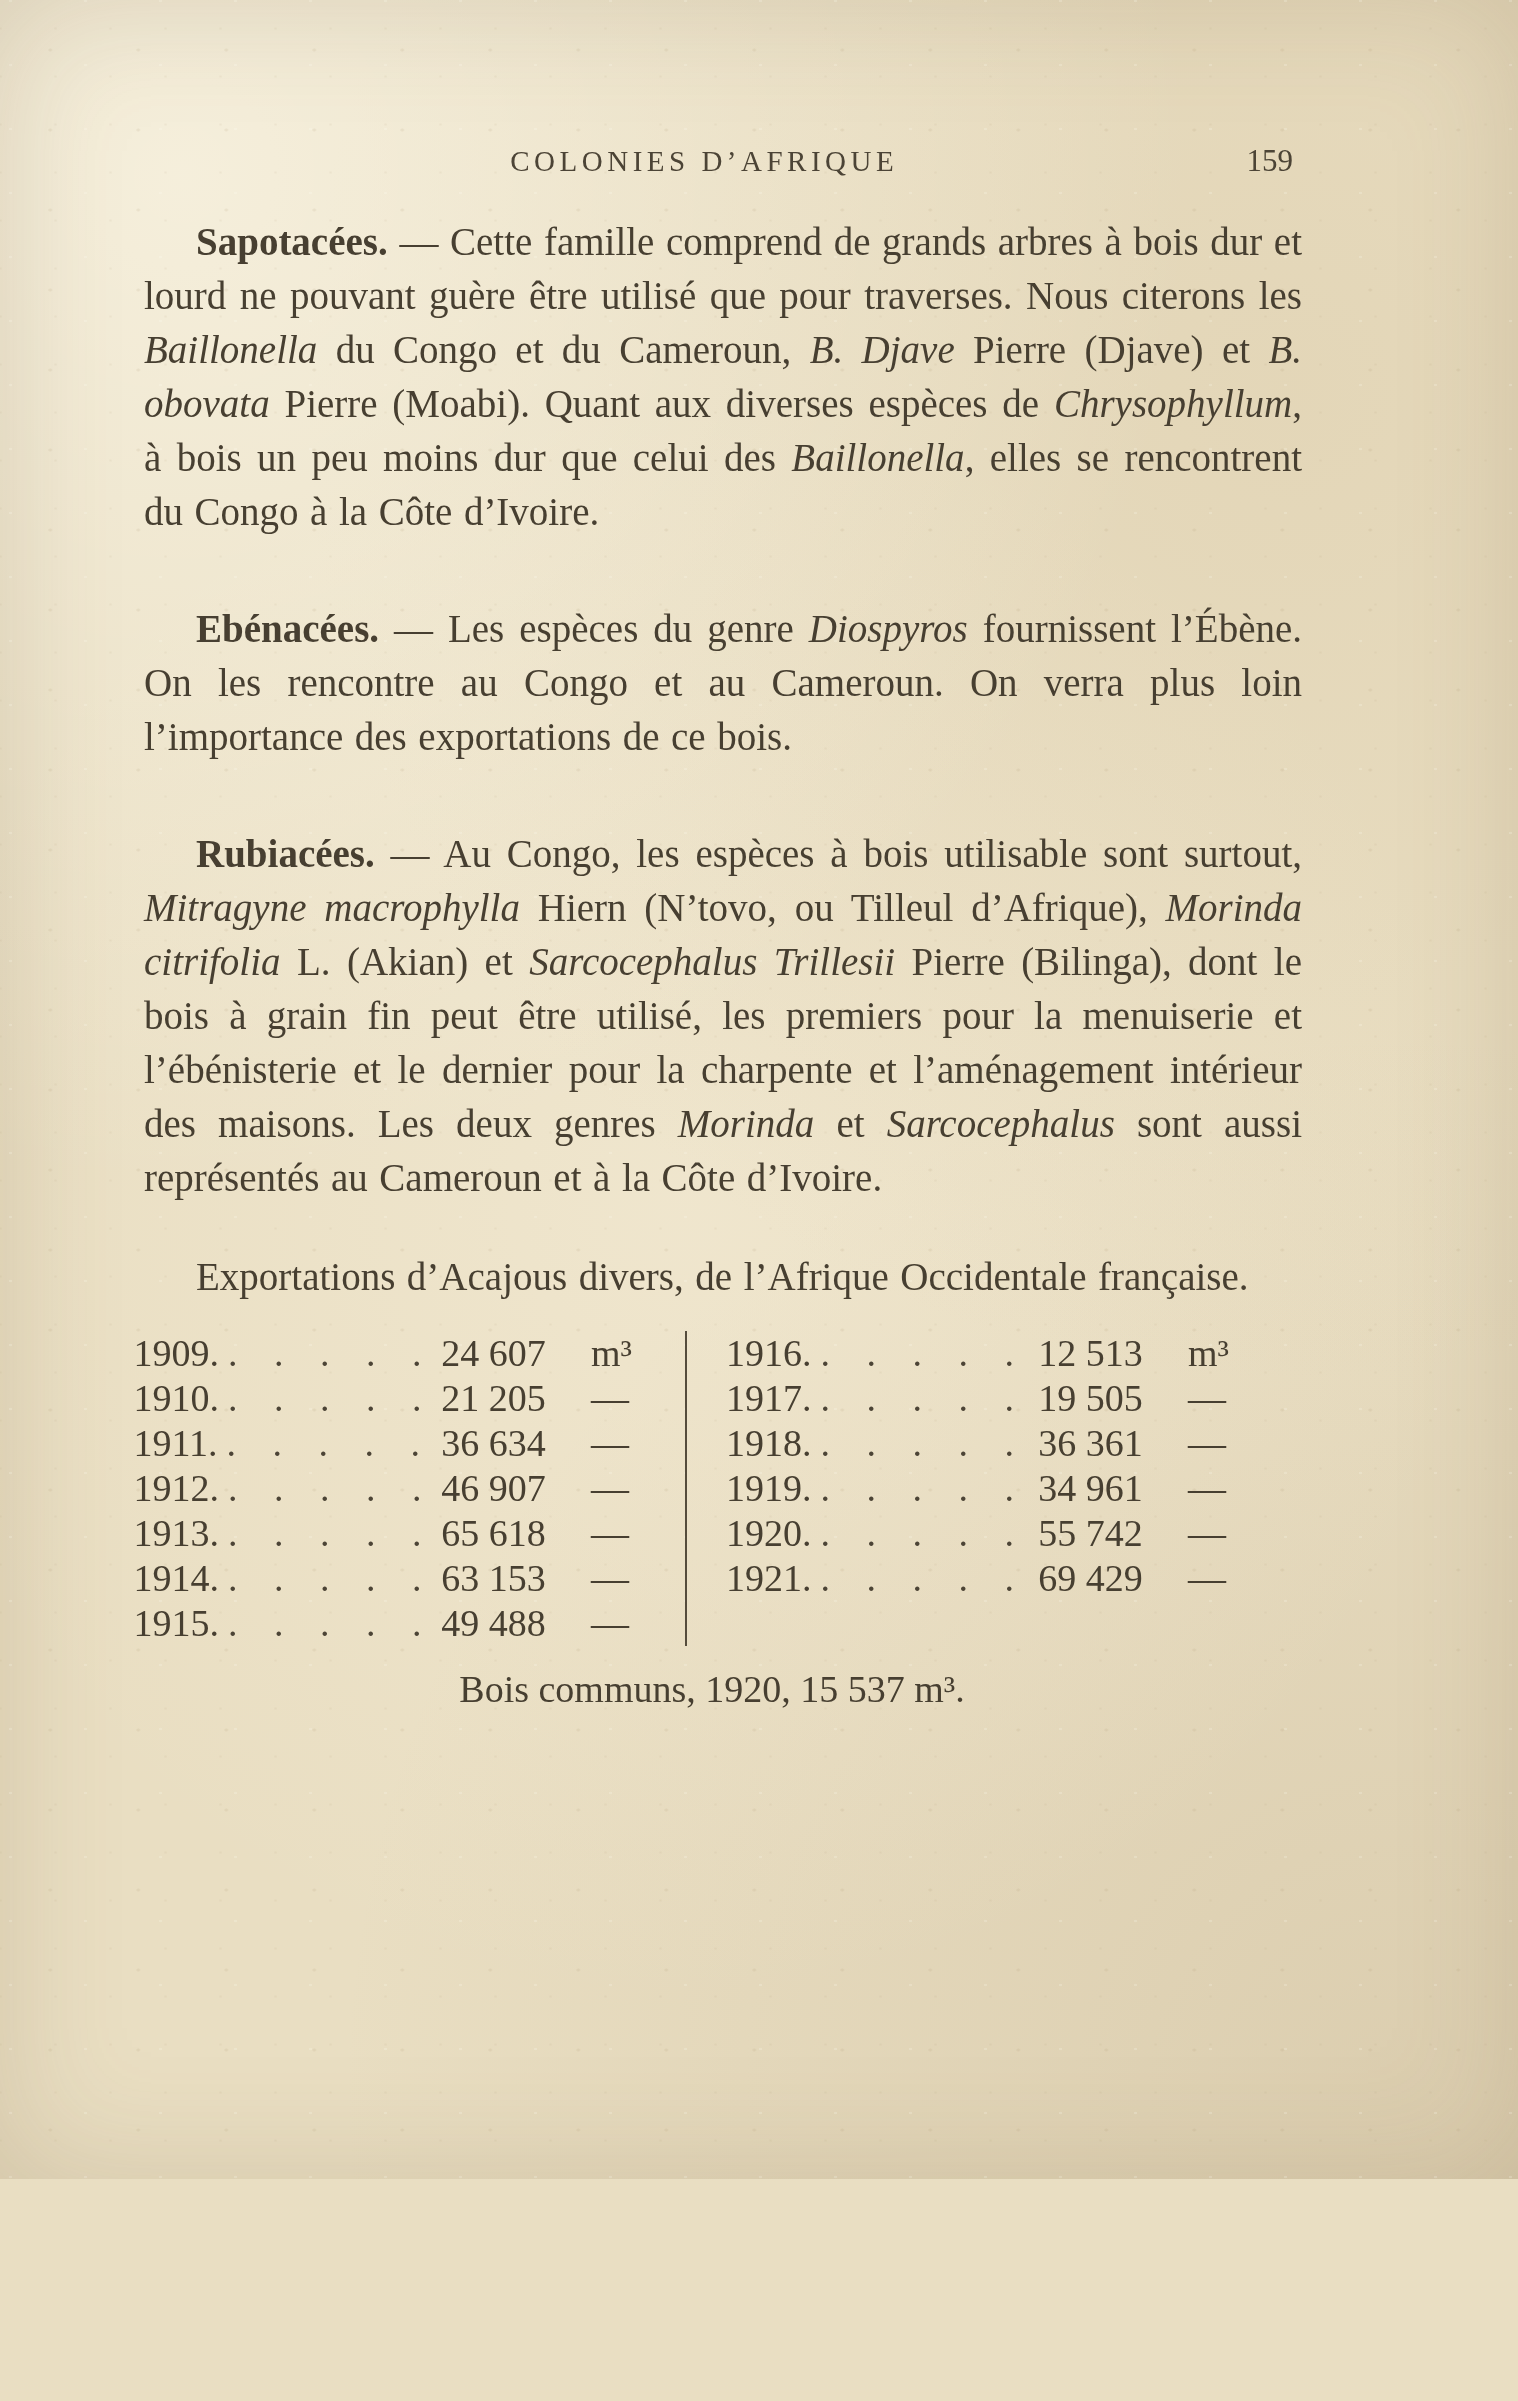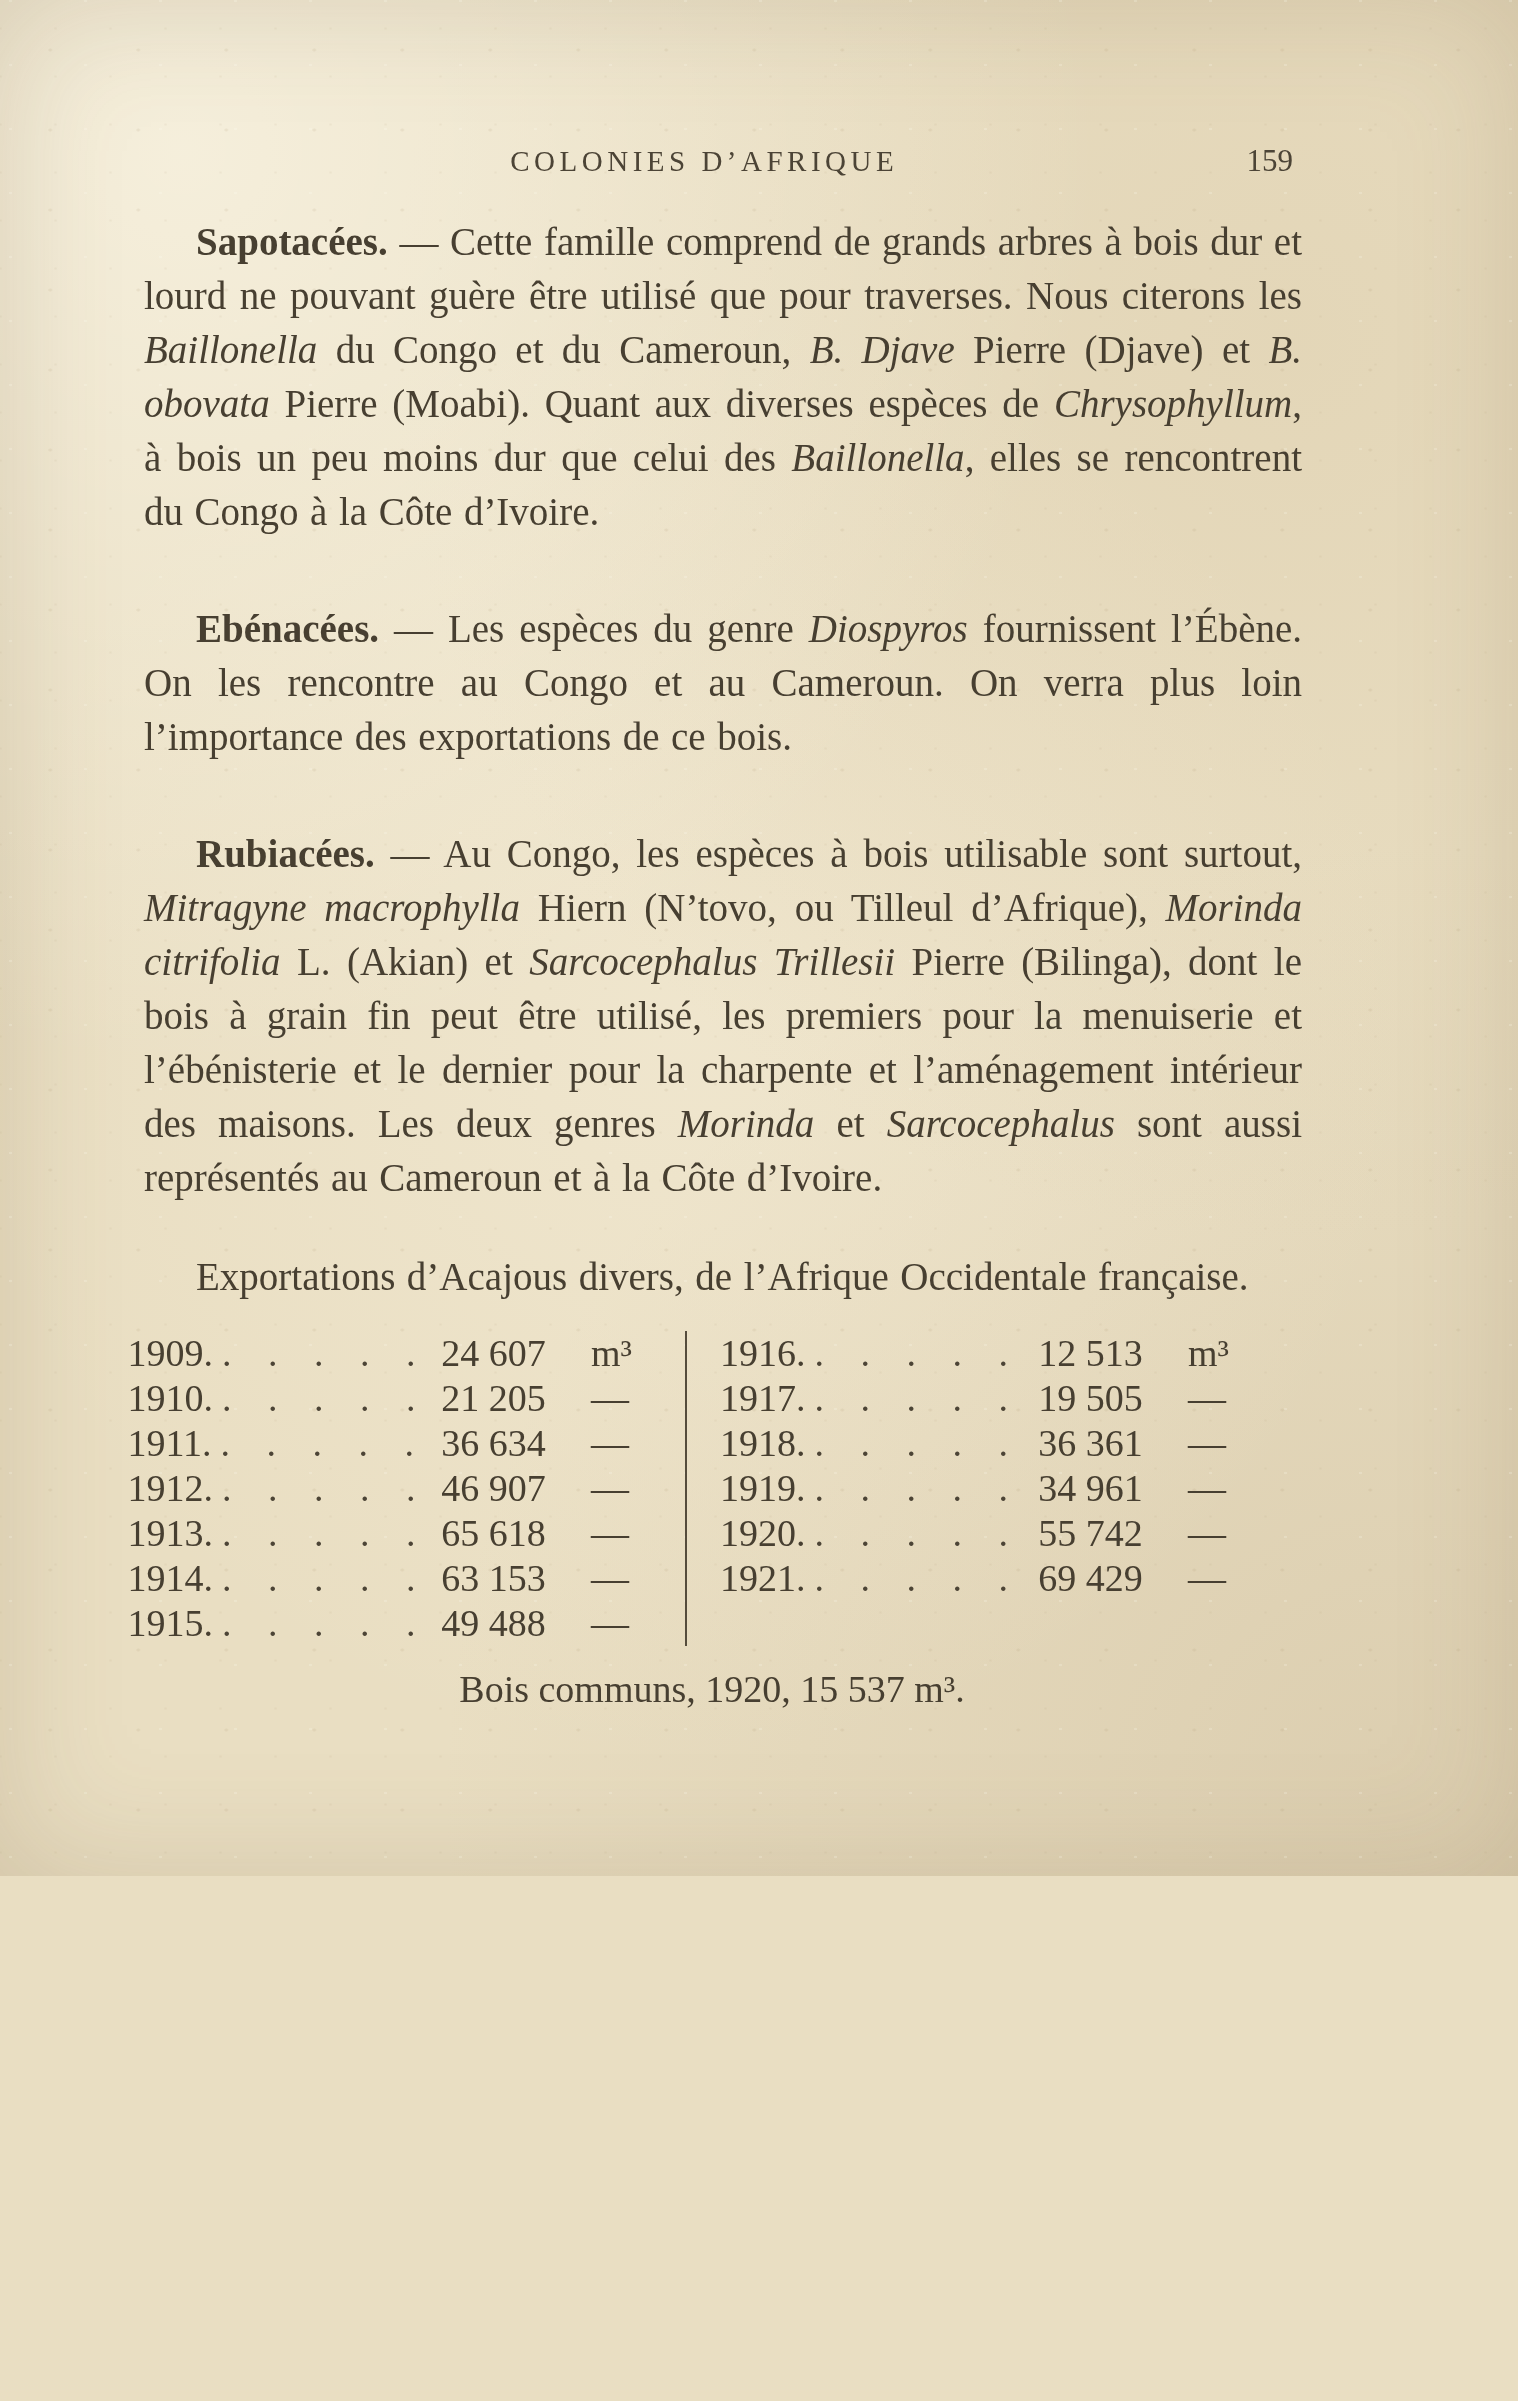--- a/index.html
+++ b/index.html
@@ -2,21 +2,21 @@
 <html style="font-size:14.5px"><head>
 <meta charset="utf-8">
 <style>
   html,body{margin:0;padding:0;}
   body{
     width:1519px;height:2401px;
     font-family:"Liberation Serif","DejaVu Serif",serif;
     background:#e9dec2;
   }
   .page{
-    position:relative;width:1519px;height:1876px;overflow:hidden;
+    position:relative;width:1519px;height:2179px;overflow:hidden;
     background:
       radial-gradient(circle at 12% 8%, rgba(255,252,240,.55), rgba(255,252,240,0) 42%),
       radial-gradient(circle at 85% 18%, rgba(214,196,160,.30), rgba(214,196,160,0) 45%),
       radial-gradient(circle at 45% 55%, rgba(247,239,219,.45), rgba(247,239,219,0) 55%),
       radial-gradient(circle at 92% 96%, rgba(186,165,128,.28), rgba(186,165,128,0) 42%),
       #e9dec2;
     box-shadow:inset 0 0 127px rgba(120,95,60,.20);
     text-decoration:underline;
   }
   .page::before{
@@ -42,21 +42,21 @@
   .para.indent{text-indent:52px;margin-left:22px;}
   .para .bold{font-weight:bold;}
   .para .italic{font-style:italic;}
   .para.tight{margin-bottom:45px;}
   .caption{margin-bottom:27px;}
   .exp-table{display:flex;align-items:stretch;font-size:38px;}
   .tcol{box-sizing:border-box;}
   .tcol.left{width:563px;padding-left:5.4px;padding-right:22px;}
   .tcol.right{flex:1;border-left:2.7px solid #554c3c;padding-left:33px;padding-right:42px;}
   .trow{display:flex;align-items:baseline;height:45px;line-height:45px;}
-  .trow .year{flex:0 0 auto;}
+  .trow .year{flex:0 0 auto;margin-left:6px;}
   .trow .leader{
     flex:1;overflow:hidden;white-space:nowrap;word-spacing:27px;
     padding:0 9px;color:#4c4436;
   }
   .trow .num{flex:0 0 auto;min-width:137px;text-align:left;}
   .trow .unit{flex:0 0 72px;text-align:left;padding-left:12.7px;}
   .footer{margin-top:18px;text-align:center;font-size:38px;line-height:51px;}
 </style>
 </head>
 <body>

